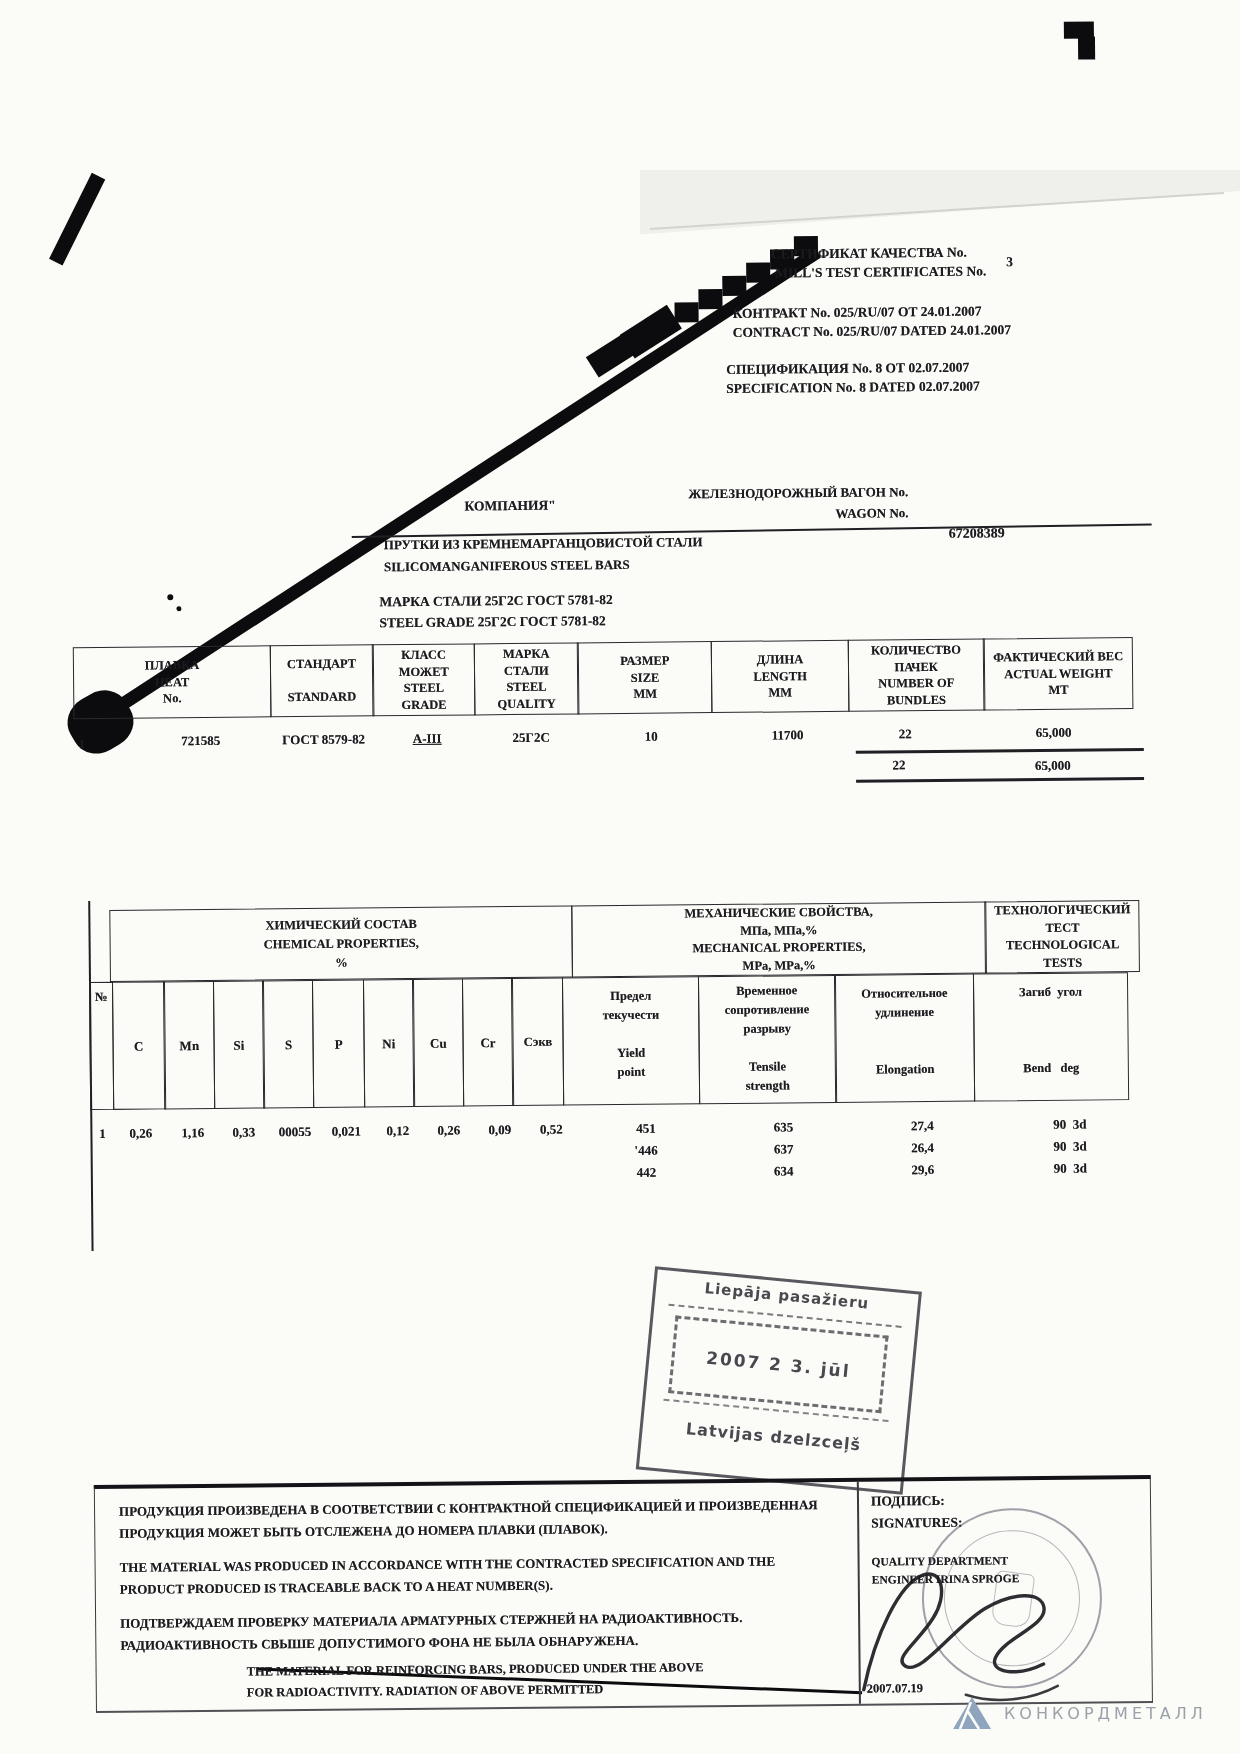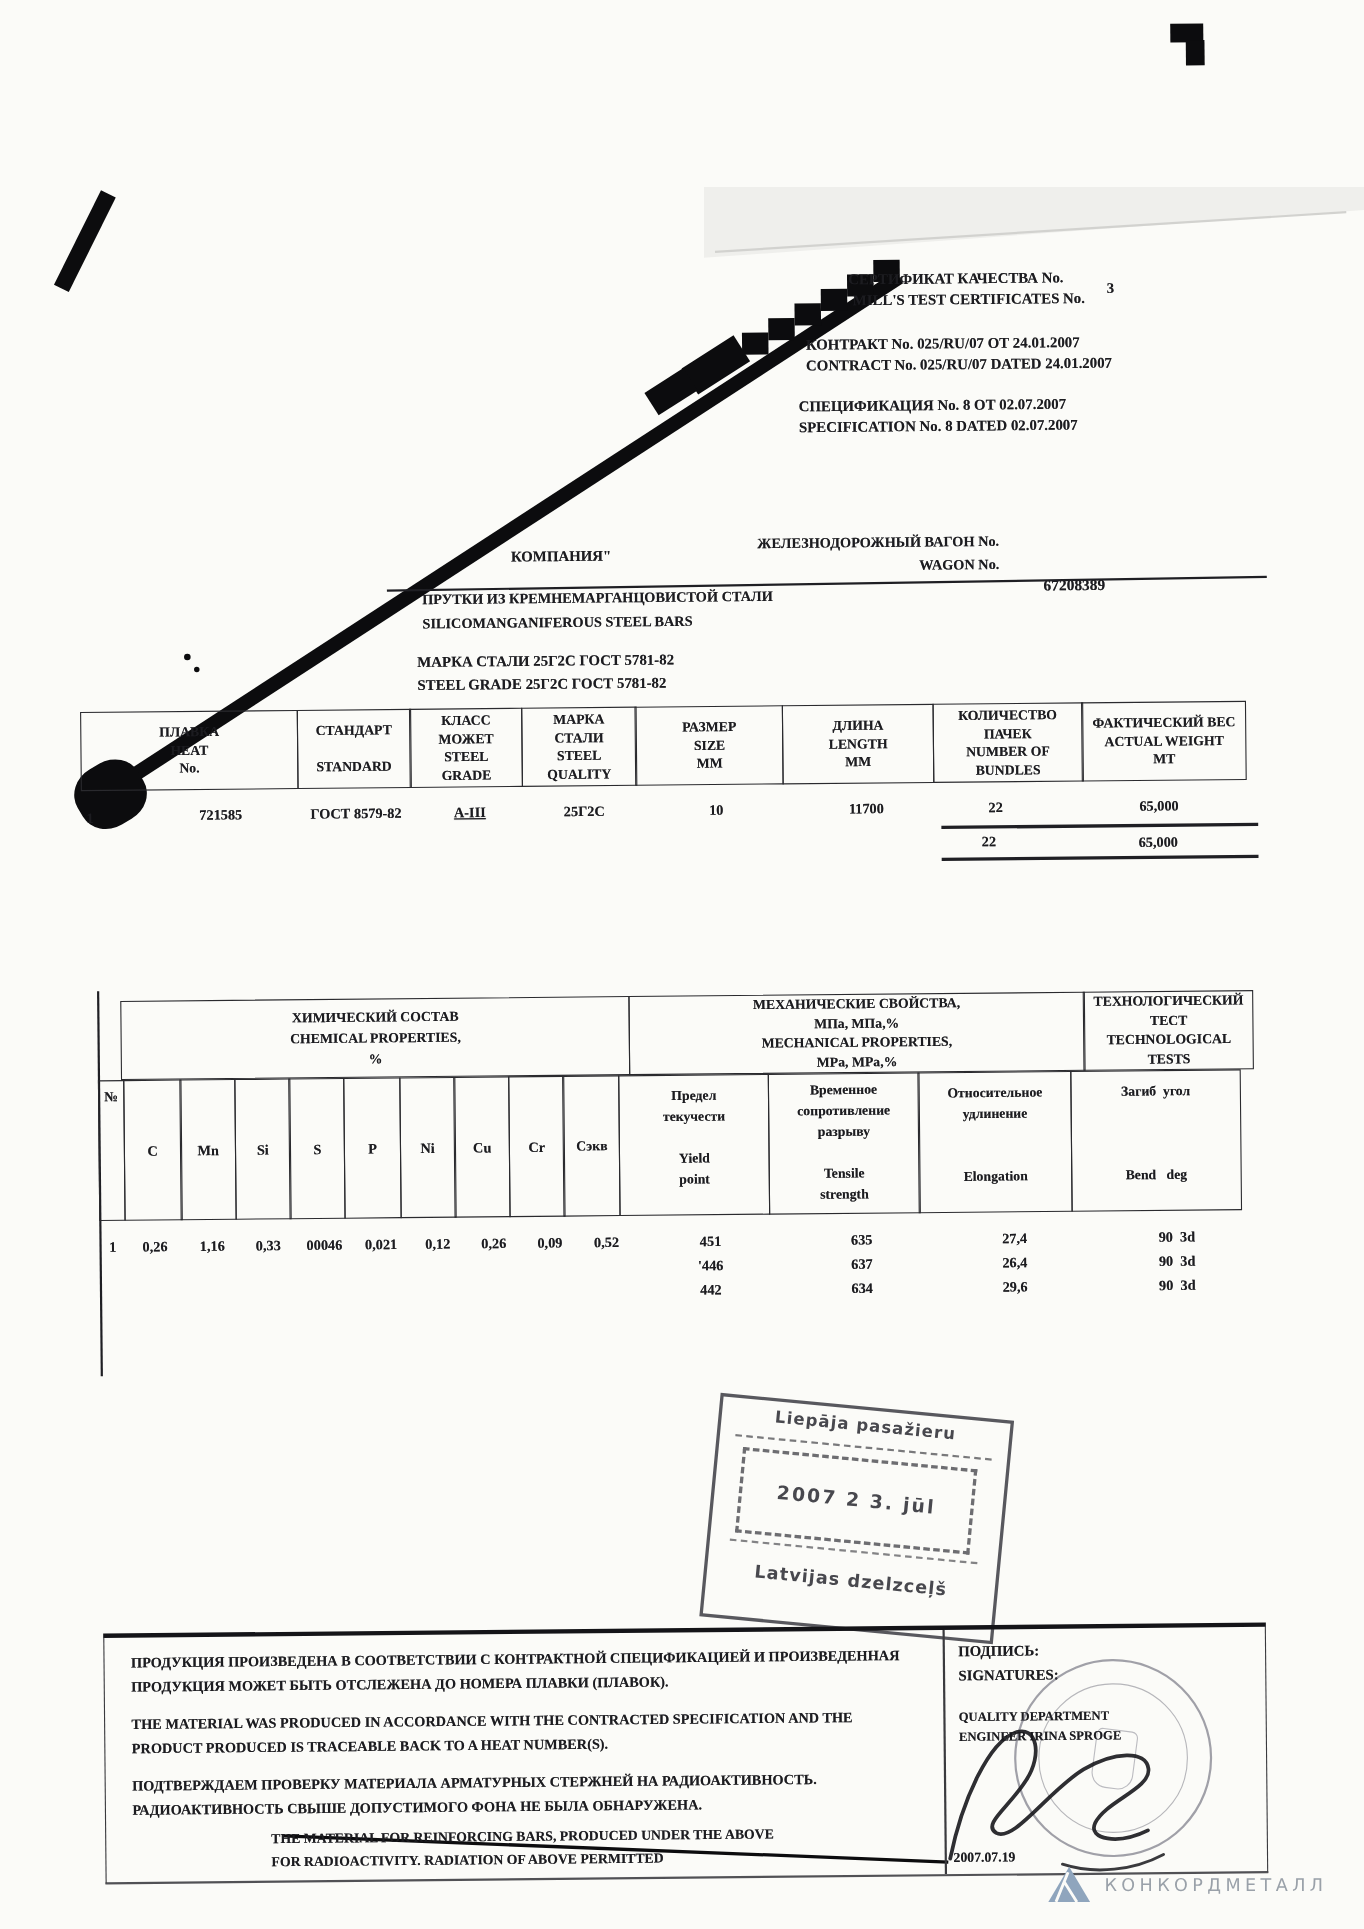--- a/index.html
+++ b/index.html
@@ -183,21 +183,21 @@
 
 
 Bend&nbsp;&nbsp; deg</div>
     </div>
 
     <div class="abs open-row" style="left:88px;top:1118px;width:1057px;font-size:13px;line-height:22px;">
       <div class="ocell t" style="width:24px;">1</div>
       <div class="ocell t" style="width:53px;">0,26</div>
       <div class="ocell t" style="width:51px;">1,16</div>
       <div class="ocell t" style="width:51px;">0,33</div>
-      <div class="ocell t" style="width:51px;">00046</div>
+      <div class="ocell t" style="width:51px;">00055</div>
       <div class="ocell t" style="width:52px;">0,021</div>
       <div class="ocell t" style="width:51px;">0,12</div>
       <div class="ocell t" style="width:51px;">0,26</div>
       <div class="ocell t" style="width:51px;">0,09</div>
       <div class="ocell t" style="width:52px;">0,52</div>
       <div class="ocell t pre" style="width:137px;">451
 '446
 442</div>
       <div class="ocell t pre" style="width:138px;">635
 637

